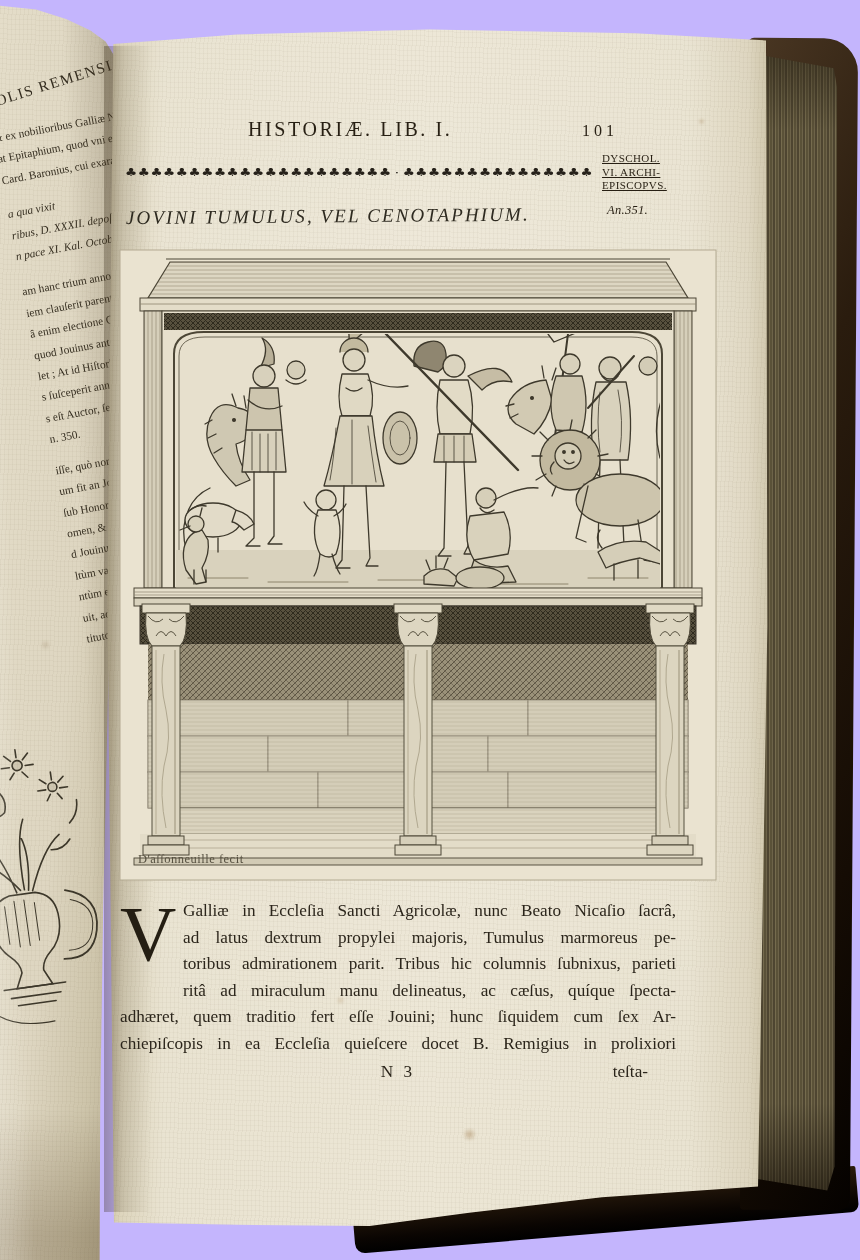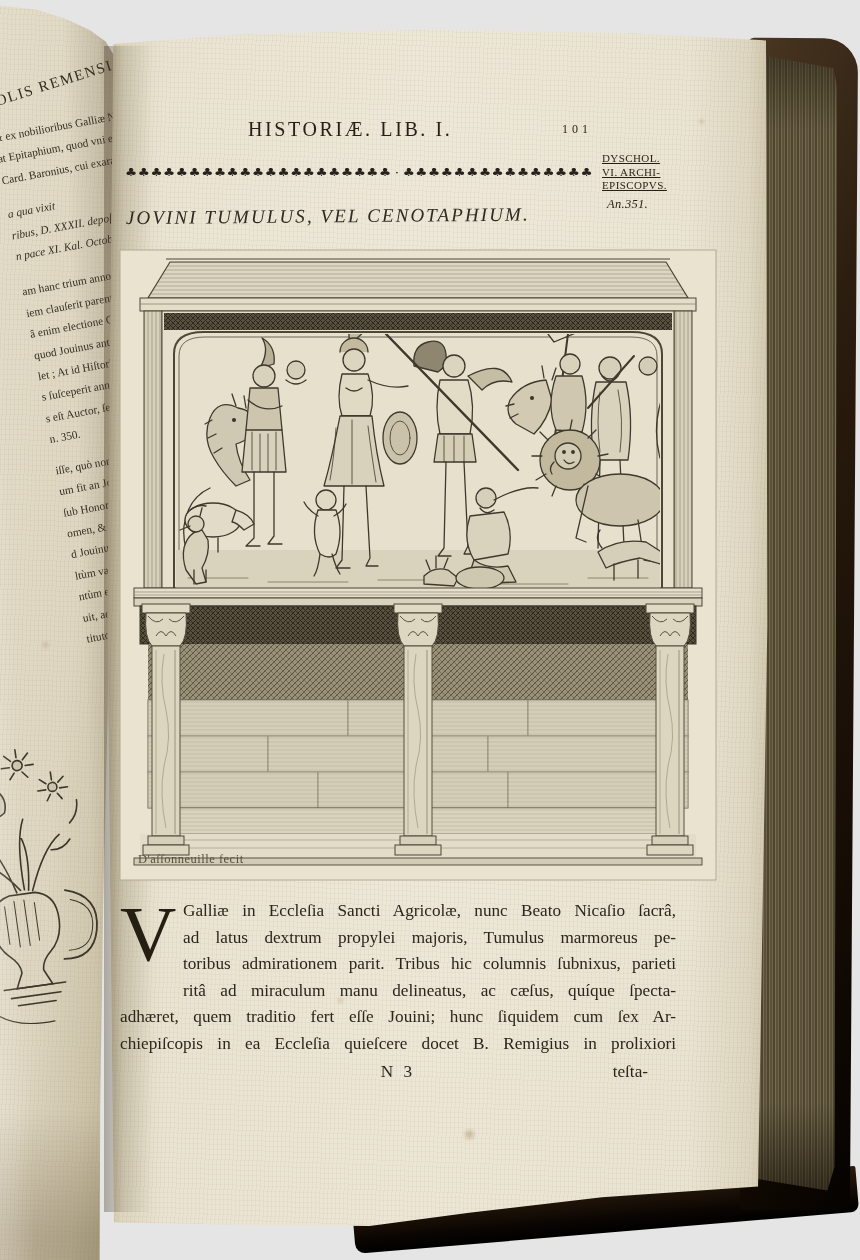--- a/index.html
+++ b/index.html
@@ -1,16 +1,16 @@
 <!DOCTYPE html>
 <html><head>
 <meta charset="utf-8">
 <style>
   html,body{margin:0;padding:0;background:#fff;}
-  .stage{position:relative;width:860px;height:1260px;background:#e5e5e5;overflow:hidden;
+  .stage{position:relative;width:860px;height:1260px;background:#c4b5fd;overflow:hidden;
          font-family:"Liberation Serif","DejaVu Serif",serif;color:#2b251b;}
   .stage *{box-sizing:border-box;}
 
   
   .leather{position:absolute;}
   .leather-bottom{left:352px;top:1208px;width:505px;height:46px;
       background:linear-gradient(180deg,#2a1b0c,#0a0502 70%,#000);
       transform:rotate(-4.8deg);transform-origin:left top;border-radius:4px 2px 8px 10px;}
   .leather-main{left:744px;top:38px;width:110px;height:1172px;
       background:linear-gradient(115deg,#4a3723,#2a1c0e 35%,#150c04 75%,#050200);
@@ -49,24 +49,24 @@
   .lp-head{font-size:15px;letter-spacing:1.6px;white-space:nowrap;transform:rotate(-7deg);transform-origin:0 100%;margin-bottom:16px;}
   .lp-line{font-size:11.3px;line-height:21.4px;white-space:nowrap;}
   .lp-top{margin-bottom:13px;}
   .lp-it{font-style:italic;margin-bottom:15px;}
   .lp-body > .lp-line:nth-child(9){margin-top:10px;}
   .lp-flowers{position:absolute;left:-30px;top:742px;width:136px;height:316px;transform:rotate(-8deg);}
 
   
   .content{position:absolute;left:104px;top:26px;width:664px;height:1200px;}
   .pr-title{position:absolute;left:144px;top:92px;font-size:20px;letter-spacing:2.6px;white-space:nowrap;color:#271f13;}
-  .pr-pagenum{position:absolute;left:458px;top:96px;font-size:12px;letter-spacing:4px;color:#271f13;}
+  .pr-pagenum{position:absolute;left:478px;top:96px;font-size:16px;letter-spacing:4px;color:#271f13;}
   .margin-note{position:absolute;left:498px;top:126px;width:84px;color:#271f13;}
   .mn-line{font-size:11px;line-height:13.5px;letter-spacing:.4px;white-space:nowrap;text-decoration:underline;}
-  .mn-year{font-style:italic;font-size:12.5px;margin-top:4px;margin-left:5px;letter-spacing:.3px;}
+  .mn-year{font-style:italic;font-size:12.5px;margin-top:10px;margin-left:5px;letter-spacing:.3px;}
   .orn-band{position:absolute;left:21px;top:139px;width:478px;white-space:nowrap;
       font-family:"DejaVu Sans","DejaVu Serif",sans-serif;font-size:13.5px;letter-spacing:.6px;
       color:#26211a;transform:scaleY(.82);transform-origin:top left;text-shadow:0 1px 0 rgba(38,33,26,.35);}
   .orn-dot{padding:0 3px;}
   .plate-title{position:absolute;left:22px;top:179px;width:478px;font-style:italic;font-size:19px;
       letter-spacing:2.1px;white-space:nowrap;color:#2e2a20;transform:rotate(-.5deg);}
   .plate{position:absolute;left:14px;top:222px;width:600px;height:634px;}
   .plate svg{display:block;width:600px;height:634px;}
   .plate-sig{position:absolute;left:20px;top:604px;font-size:12.5px;color:#565040;letter-spacing:.5px;}
 

